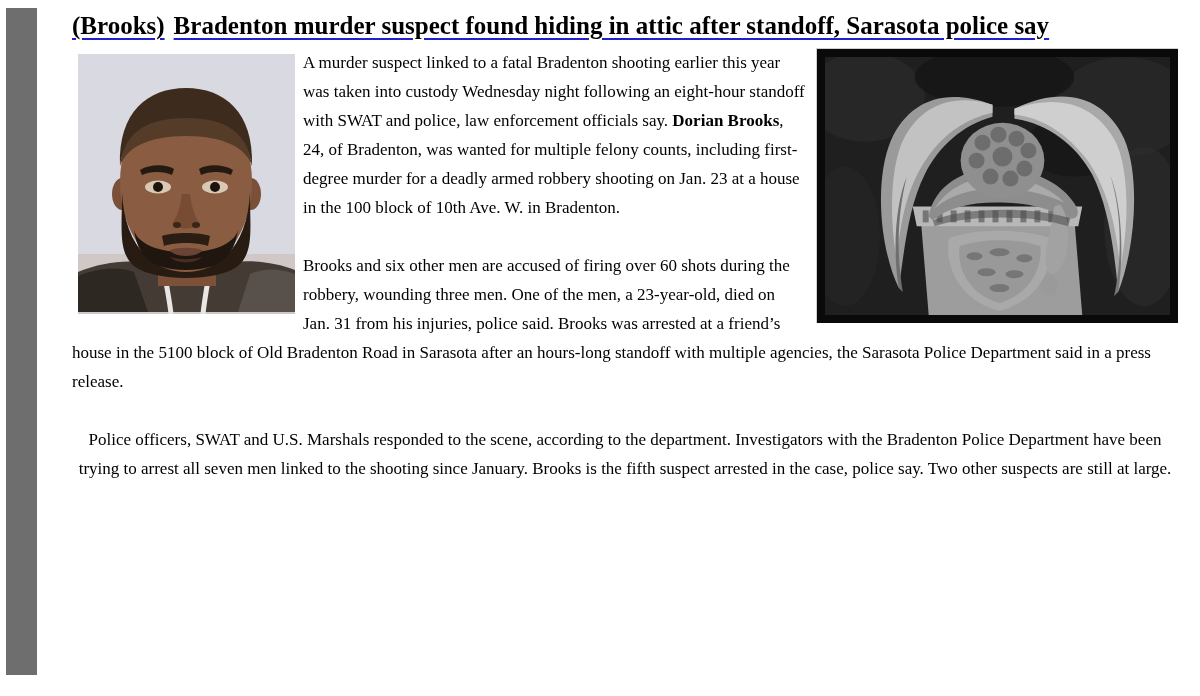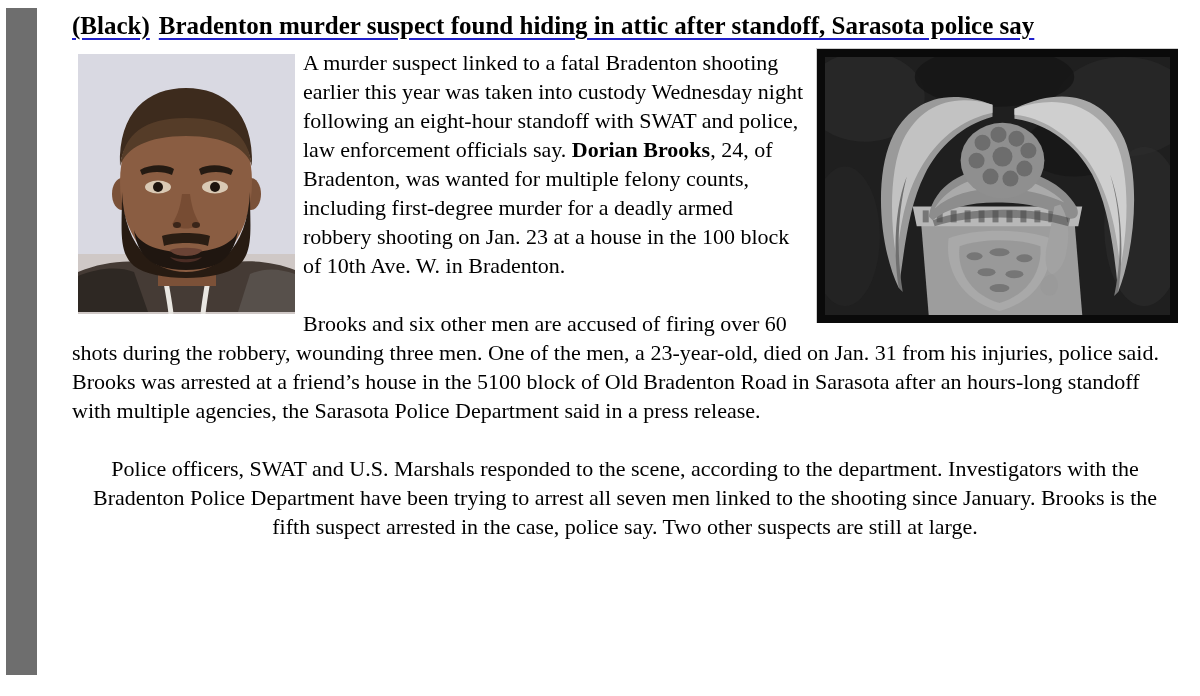--- a/index.html
+++ b/index.html
@@ -6,41 +6,41 @@
   html,body { width:1200px; height:696px; background:#ffffff; overflow:hidden;
               font-family:"Liberation Serif","DejaVu Serif",serif; color:#000; }
   .quote-bar { position:absolute; left:6px; top:8px; width:31px; height:667px; background:#6e6e6e; }
   .content { position:absolute; left:72px; top:10px; width:1106px; }
 
   .headline { font-size:25px; font-weight:bold; line-height:32px; margin-bottom:6px; white-space:nowrap; }
   .headline .hl { color:#000; text-decoration:underline; text-decoration-color:#2121cc;
                   text-decoration-thickness:2px; text-underline-offset:4px; cursor:pointer; }
   .headline .hl-prefix { margin-right:9px; display:inline-block; }
 
-  .article-body { font-size:22px; line-height:29px; }
+  .article-body { font-size:17px; line-height:29px; }
   .article-body p { margin:0 0 29px 0; }
   .article-body p:last-child { margin-bottom:0;text-align:center; }
 
   .mugshot { float:left; width:217px; height:260px; margin:6px 8px 8px 6px; }
   .mugshot svg { display:block; width:100%; height:100%; }
 
   .statue { float:right; width:362px; height:275px; margin:0 0 8px 10px;
             background:#0a0a0a; padding:8px; border-left:1px solid #cfcfcf; border-top:1px solid #cfcfcf; }
   .statue svg { display:block; width:100%; height:100%; }
 
   .bold-name { font-weight:bold; }
 </style>
 </head>
 <body>
 
 <div class="quote-bar"></div>
 
 <div class="content">
 
-  <div class="headline"><span class="hl hl-prefix">(Black)</span><span class="hl">Bradenton murder suspect found hiding in attic after standoff, Sarasota police say</span></div>
+  <div class="headline"><span class="hl hl-prefix">(Brooks)</span><span class="hl">Bradenton murder suspect found hiding in attic after standoff, Sarasota police say</span></div>
 
   <div class="article-body">
 
     <div class="mugshot">
       <svg viewBox="0 0 217 260" preserveAspectRatio="none">
         <rect x="0" y="0" width="217" height="260" fill="#d9d9e2"></rect>
         <rect x="0" y="200" width="217" height="60" fill="#cfc8c6"></rect>
 
         <path d="M0,258 L0,218 C30,206 62,204 84,214 L108,222 L134,213 C160,204 192,206 217,216 L217,258 Z" fill="#453b35"></path>
         <path d="M0,258 L0,222 C20,214 40,212 56,218 L70,258 Z" fill="#2e2823"></path>

